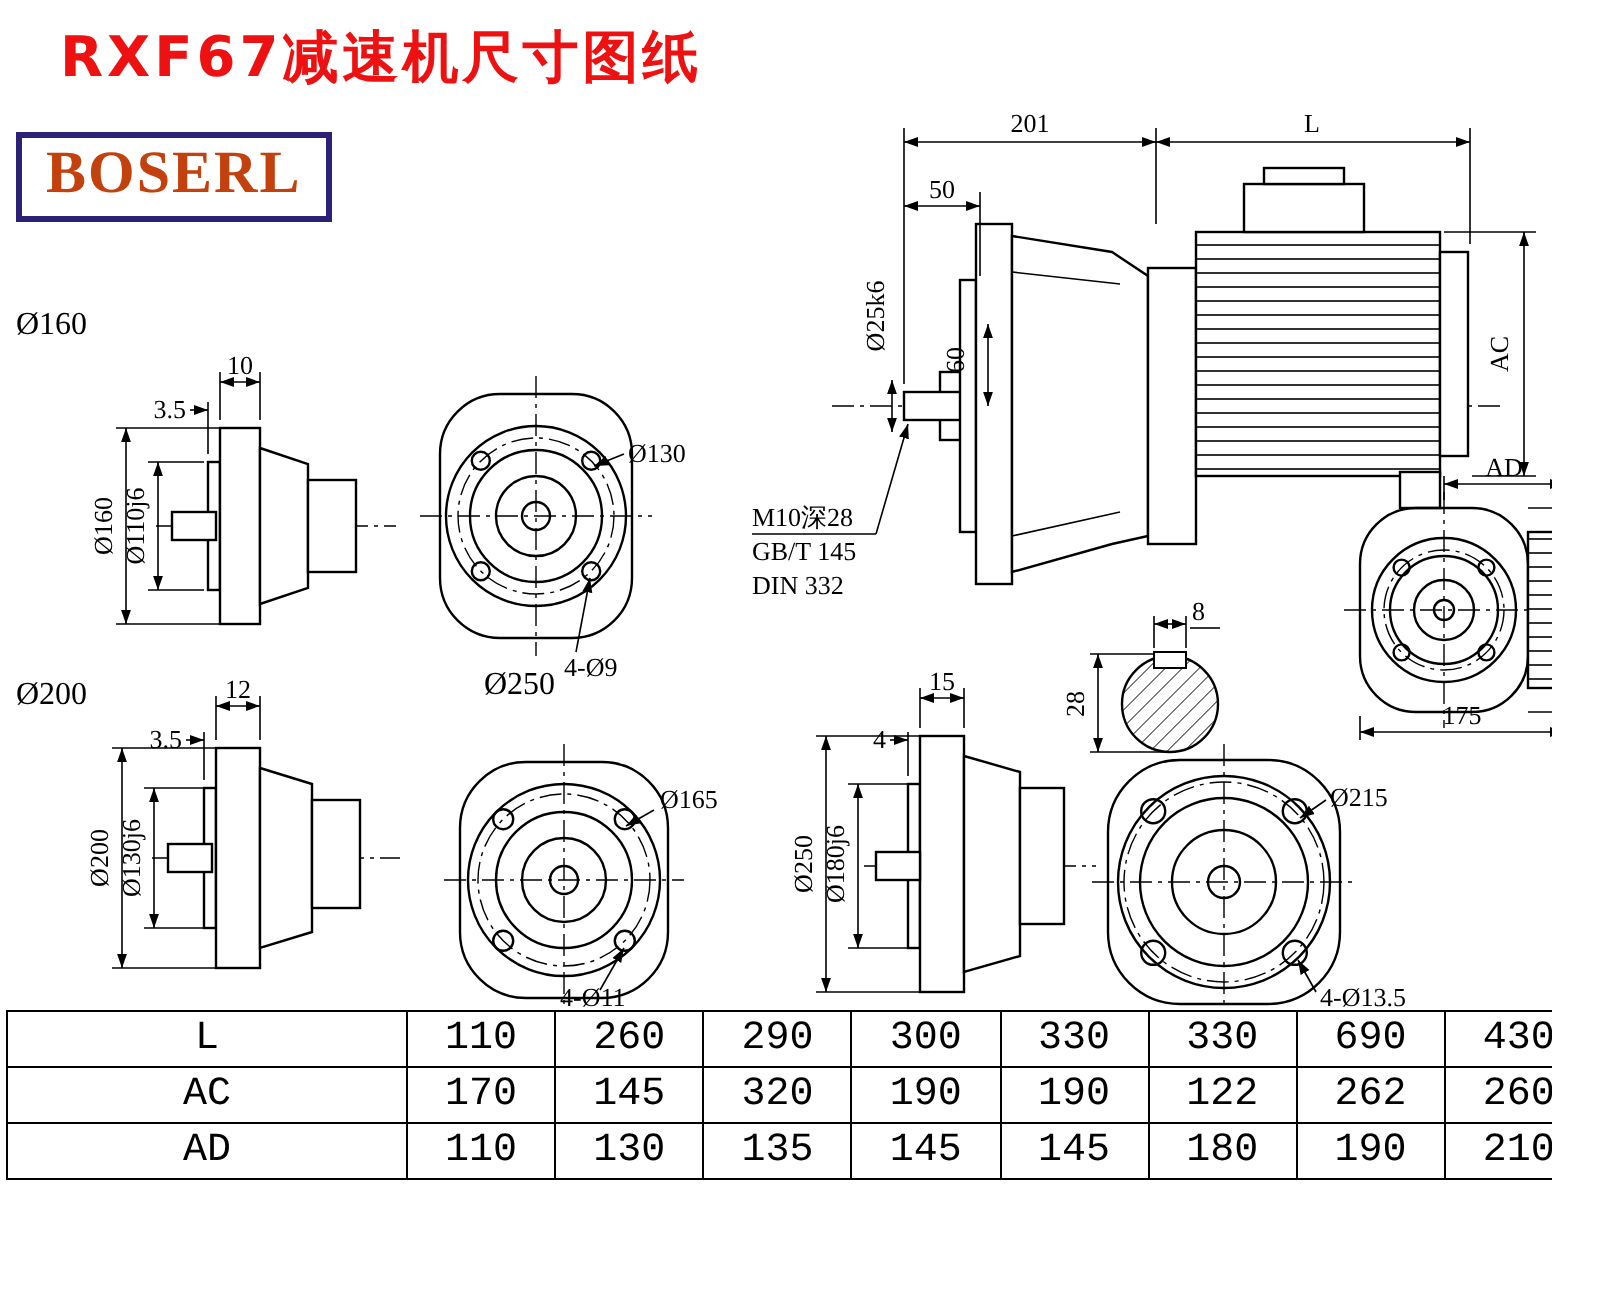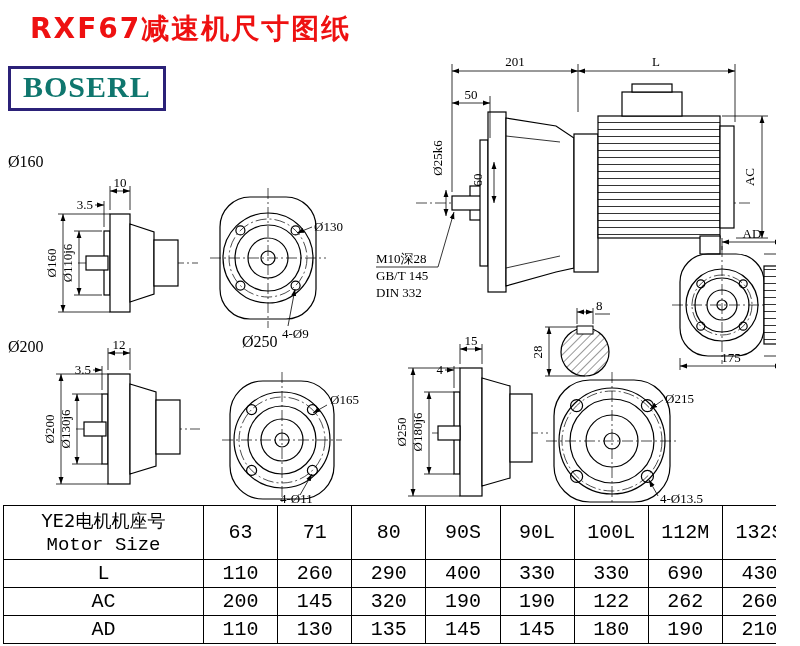--- a/index.html
+++ b/index.html
@@ -1,19 +1,19 @@
 <!DOCTYPE html>
 <html><head>
 <meta charset="utf-8">
 <style>
   html,body{margin:0;padding:0;background:#fff;}
   .page{position:relative;width:776px;height:646px;background:#fff;font-family:"DejaVu Sans",sans-serif;overflow:hidden;text-decoration:underline;}
   .title{position:absolute;left:30px;top:10px;font-size:28px;font-weight:bold;color:#ee1111;letter-spacing:2px;white-space:nowrap;}
   .logo-box{position:absolute;left:8px;top:66px;border:3px solid #2b2178;padding:1px 12px 4px 12px;background:#fff;}
-  .logo-text{font-family:"Liberation Serif",serif;font-size:30px;font-weight:bold;color:#0f766e;letter-spacing:1px;}
+  .logo-text{font-family:"Liberation Serif",serif;font-size:30px;font-weight:bold;color:#c2410c;letter-spacing:1px;}
   svg.drawing{position:absolute;left:0;top:0;}
   .s{fill:#fff;stroke:#000;stroke-width:1.2;}
   .sn{fill:none;stroke:#000;stroke-width:1.2;}
   .t{fill:none;stroke:#000;stroke-width:0.8;}
   .cl{fill:none;stroke:#000;stroke-width:0.7;stroke-dasharray:11 3 2 3;}
   .d{font-family:"Liberation Serif",serif;font-size:13px;fill:#000;}
   .big{font-family:"Liberation Serif",serif;font-size:16px;fill:#000;}
   table.dim-table{position:absolute;left:3px;top:505px;width:794px;border-collapse:collapse;table-layout:fixed;}
   .dim-table td{border:1px solid #000;text-align:center;vertical-align:middle;padding:0;font-family:"Liberation Mono",monospace;font-size:20px;color:#000;}
   .dim-table tr.hd{height:54px;}
@@ -269,48 +269,34 @@
         <col>
         <col>
         <col>
         <col>
         <col>
         <col>
         <col>
         <col>
     </colgroup>
     <tbody>
-      <tr class="hd">
-        <td>
-          <div class="hdr-cn">YE2电机机座号</div>
-          <div class="hdr-en">Motor Size</div>
-        </td>
-        <td>63</td>
-        <td>71</td>
-        <td>80</td>
-        <td>90S</td>
-        <td>90L</td>
-        <td>100L</td>
-        <td>112M</td>
-        <td>132S</td>
-      </tr>
       <tr class="vr">
         <td>L</td>
         <td>110</td>
         <td>260</td>
         <td>290</td>
-        <td>400</td>
+        <td>300</td>
         <td>330</td>
         <td>330</td>
         <td>690</td>
         <td>430</td>
       </tr>
       <tr class="vr">
         <td>AC</td>
-        <td>200</td>
+        <td>170</td>
         <td>145</td>
         <td>320</td>
         <td>190</td>
         <td>190</td>
         <td>122</td>
         <td>262</td>
         <td>260</td>
       </tr>
       <tr class="vr">
         <td>AD</td>

